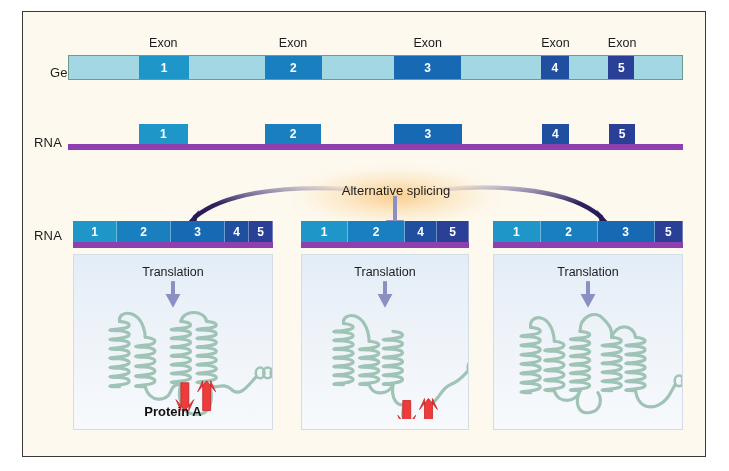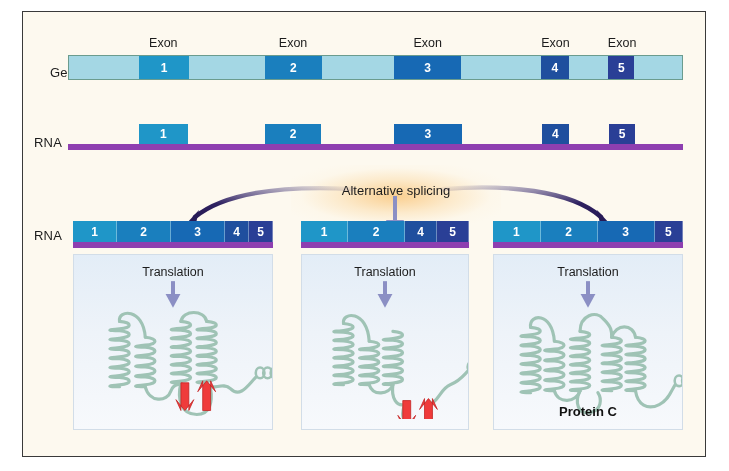--- a/index.html
+++ b/index.html
@@ -244,20 +244,21 @@
              L 143 85 L 134 74 L 125 85
              L 130 74 Z" fill="#ef3b3b" stroke="#c42424" stroke-width="0.8"></path>
           </g>
           <g>
             <ellipse cx="188" cy="66" rx="4.4" ry="5.4" fill="none" stroke="#9fc3b5" stroke-width="2.6"></ellipse>
             <ellipse cx="195.5" cy="66" rx="4.4" ry="5.4" fill="none" stroke="#9fc3b5" stroke-width="2.6"></ellipse>
             <ellipse cx="203" cy="66" rx="4.4" ry="5.4" fill="none" stroke="#9fc3b5" stroke-width="2.6"></ellipse>
             <ellipse cx="210.5" cy="66" rx="4.4" ry="5.4" fill="none" stroke="#9fc3b5" stroke-width="2.6"></ellipse>
           </g>
         </svg>
+        <div class="protein-name">Protein A</div>
       </div>
       <div class="variant" style="left: 278px; width: 168px;">
         <div class="vline"></div>
         <div class="vexon" style="left: 0%; width: 28%; background: rgb(31, 150, 200); border-right: 1px solid rgba(255, 255, 255, 0.35);">1</div>
         <div class="vexon" style="left: 28%; width: 34%; background: rgb(26, 127, 190); border-right: 1px solid rgba(255, 255, 255, 0.35);">2</div>
         <div class="vexon" style="left: 62%; width: 19%; background: rgb(31, 79, 158); border-right: 1px solid rgba(255, 255, 255, 0.35);">4</div>
         <div class="vexon" style="left: 81%; width: 19%; background: rgb(42, 63, 150); border-right: 1px solid rgba(255, 255, 255, 0.35);">5</div>
       </div>
       <div class="panel" style="left: 278px; width: 168px;">
         <div class="translation-label">Translation</div>
@@ -322,17 +323,16 @@
                C 109 104, 109 92, 105 86" fill="none" stroke="#9fc3b5" stroke-width="3.2" stroke-linecap="round" stroke-linejoin="round"></path>
           <path d="M 143 84 C 145 98, 155 104, 167 98
                C 177 93, 179 84, 183 78" fill="none" stroke="#9fc3b5" stroke-width="3.2" stroke-linecap="round" stroke-linejoin="round"></path>
           <g>
             <ellipse cx="187" cy="74" rx="4.4" ry="5.4" fill="none" stroke="#9fc3b5" stroke-width="2.6"></ellipse>
             <ellipse cx="194.5" cy="74" rx="4.4" ry="5.4" fill="none" stroke="#9fc3b5" stroke-width="2.6"></ellipse>
             <ellipse cx="202" cy="74" rx="4.4" ry="5.4" fill="none" stroke="#9fc3b5" stroke-width="2.6"></ellipse>
             <ellipse cx="209.5" cy="74" rx="4.4" ry="5.4" fill="none" stroke="#9fc3b5" stroke-width="2.6"></ellipse>
           </g>
         </svg>
-        <div class="protein-name">Protein C</div>
       </div>
     </div>
 
 </div>
 
 </body></html>

